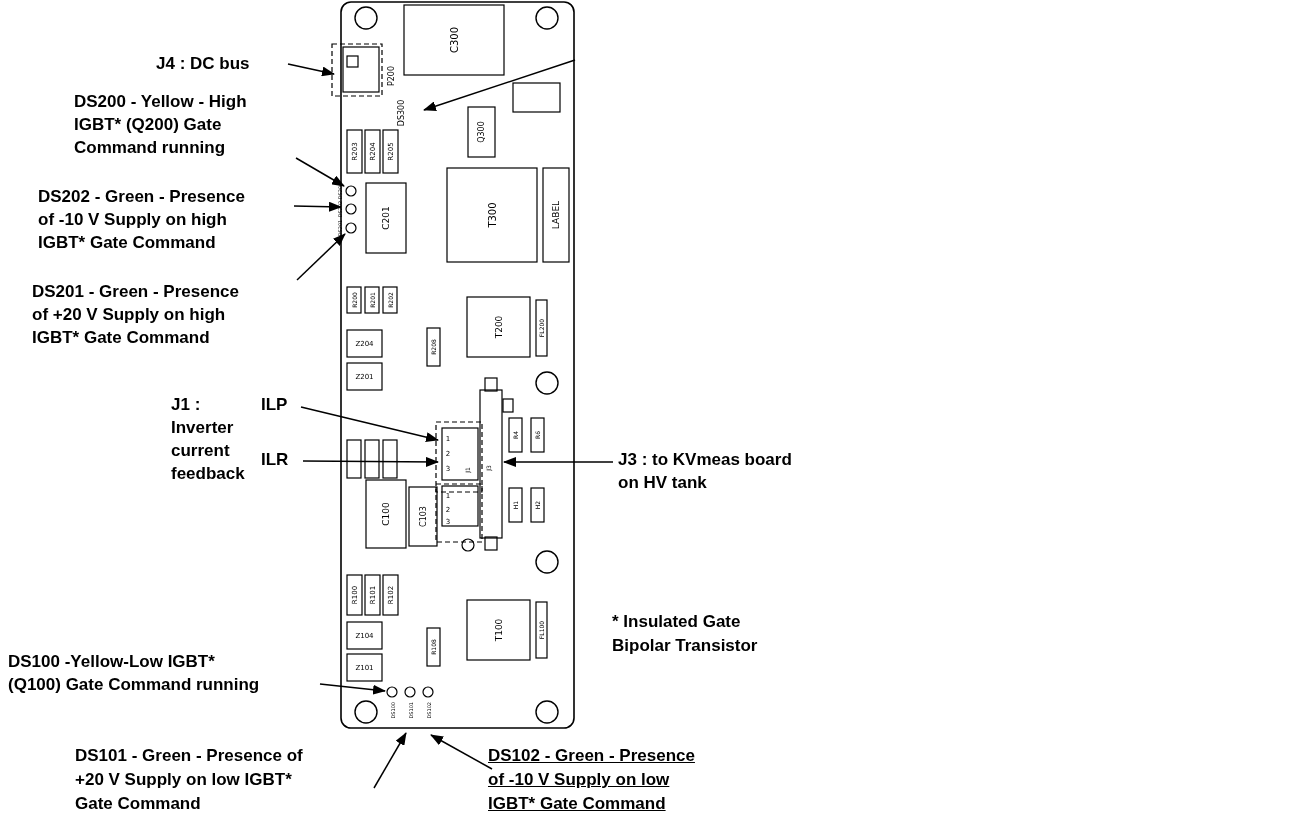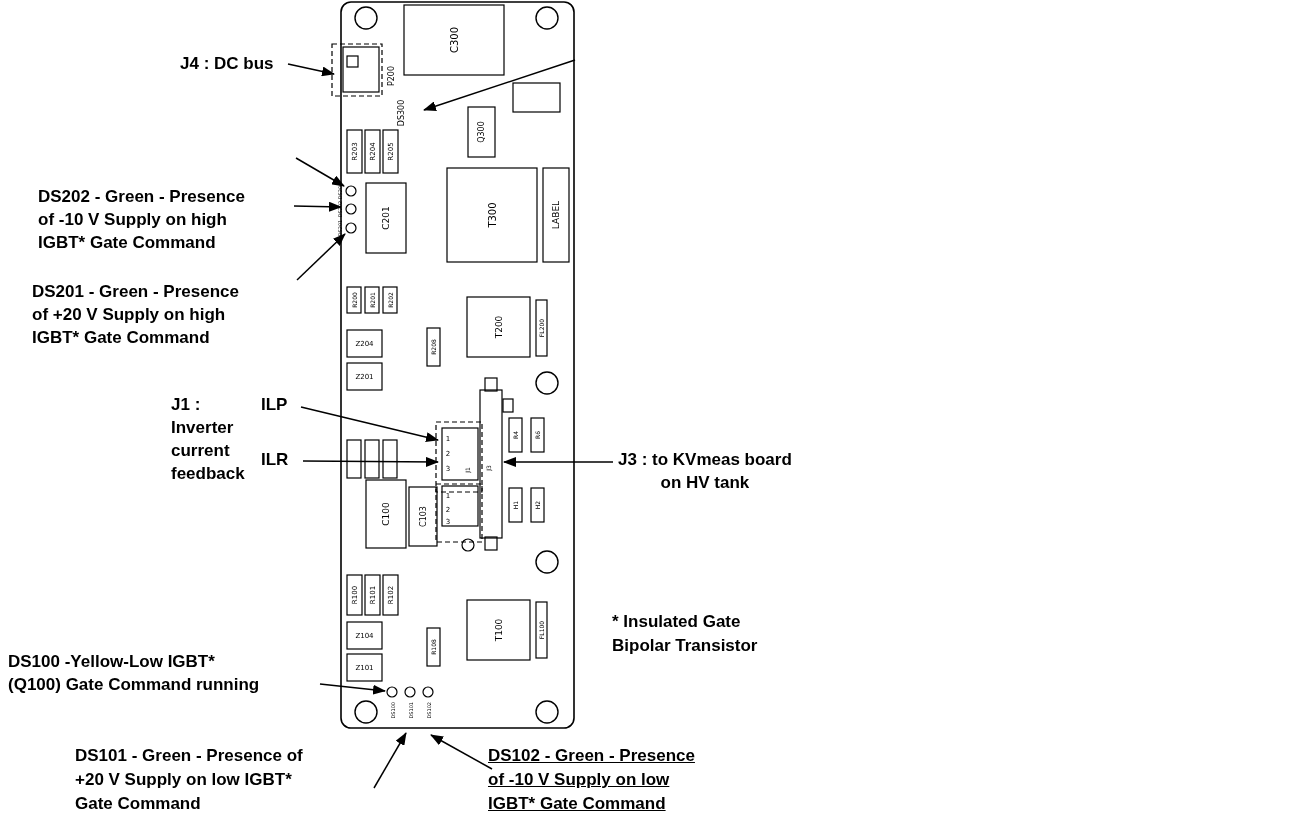--- a/index.html
+++ b/index.html
@@ -143,42 +143,45 @@
       <line x1="294" y1="206" x2="341" y2="207" stroke="#000000" stroke-width="1.5" marker-end="url(#ah)"></line>
       <line x1="297" y1="280" x2="345" y2="234" stroke="#000000" stroke-width="1.5" marker-end="url(#ah)"></line>
       <line x1="301" y1="407" x2="438" y2="440" stroke="#000000" stroke-width="1.5" marker-end="url(#ah)"></line>
       <line x1="303" y1="461" x2="438" y2="462" stroke="#000000" stroke-width="1.5" marker-end="url(#ah)"></line>
       <line x1="613" y1="462" x2="504" y2="462" stroke="#000000" stroke-width="1.5" marker-end="url(#ah)"></line>
       <line x1="320" y1="684" x2="385" y2="691" stroke="#000000" stroke-width="1.5" marker-end="url(#ah)"></line>
       <line x1="374" y1="788" x2="406" y2="733" stroke="#000000" stroke-width="1.5" marker-end="url(#ah)"></line>
       <line x1="492" y1="769" x2="431" y2="735" stroke="#000000" stroke-width="1.5" marker-end="url(#ah)"></line>
     </svg>
 
-  <div class="annotation" style="left:180px; top:52px;text-align:center;">J4 : DC bus</div>
+  <div class="annotation" style="left:156px; top:52px;text-align:center;">J4 : DC bus</div>
 
+  <div class="annotation" style="left:74px; top:90px;">DS200 - Yellow - High
+IGBT* (Q200) Gate
+Command running</div>
 
 
   <div class="annotation" style="left:38px; top:185px;">DS202 - Green - Presence
 of -10 V Supply on high
 IGBT* Gate Command</div>
 
   <div class="annotation" style="left:32px; top:280px;">DS201 - Green - Presence
 of +20 V Supply on high
 IGBT* Gate Command</div>
 
   <div class="annotation" style="left:148px; top:393px;margin-left:23px;">J1 :
 Inverter
 current
 feedback</div>
 
   <div class="annotation" style="left:261px; top:393px;">ILP</div>
 
   <div class="annotation" style="left:261px; top:448px;">ILR</div>
 
-  <div class="annotation" style="left:618px; top:448px;text-align:center;">J3 : to KVmeas board
+  <div class="annotation" style="left:618px; top:448px;">J3 : to KVmeas board
 on HV tank</div>
 
   <div class="annotation tall" style="left:612px; top:610px;">* Insulated Gate
 Bipolar Transistor</div>
 
   <div class="annotation" style="left:8px; top:650px;">DS100 -Yellow-Low IGBT*
 (Q100) Gate Command running</div>
 
   <div class="annotation tall" style="left:75px; top:744px;">DS101 - Green - Presence of
 +20 V Supply on low IGBT*

